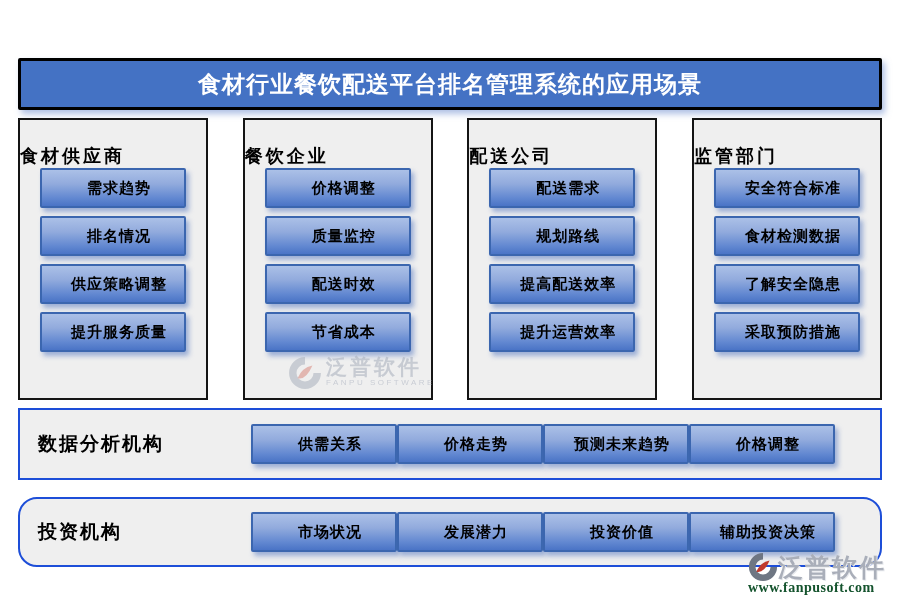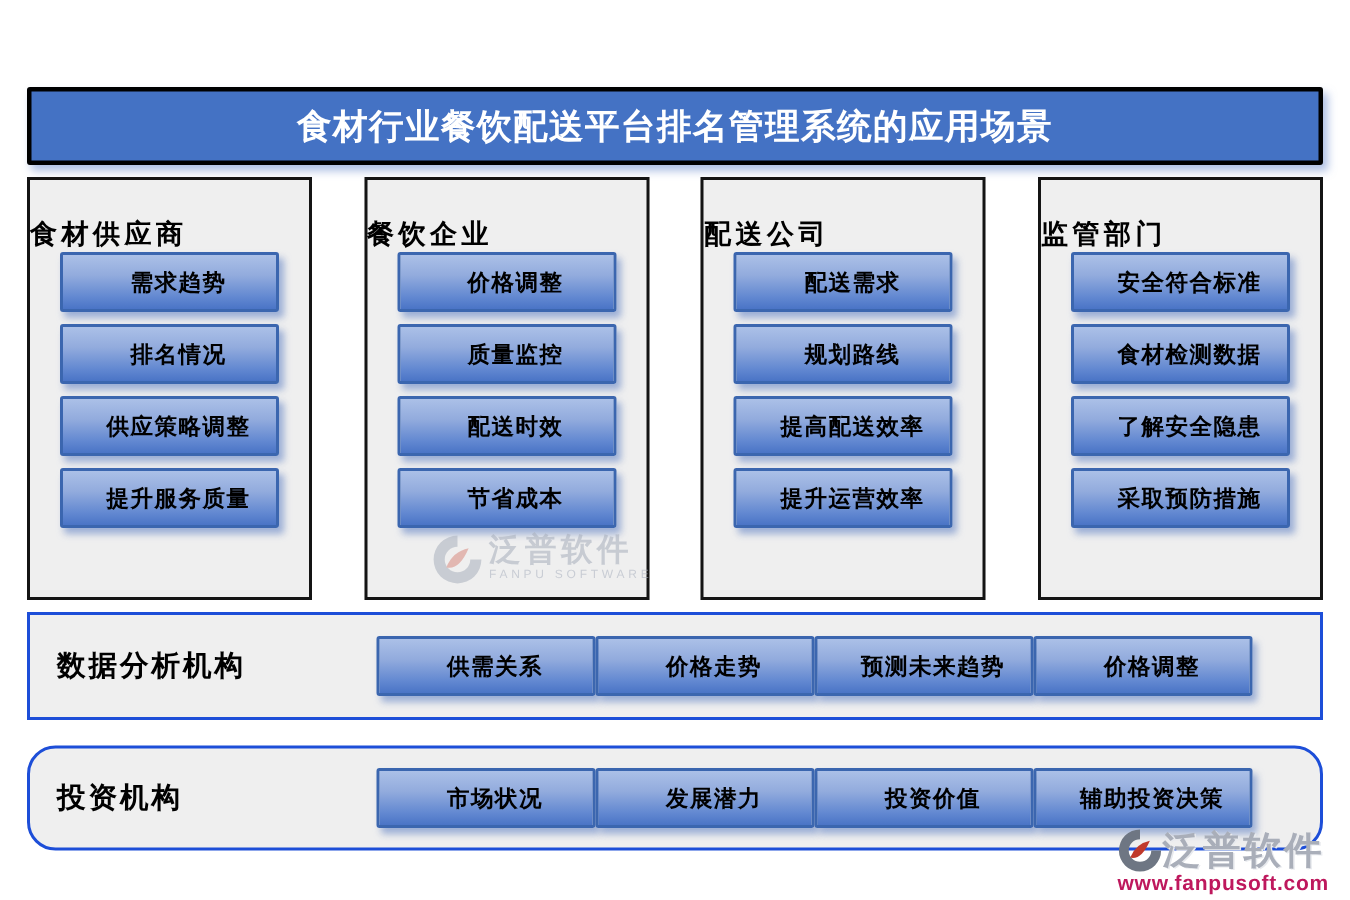--- a/index.html
+++ b/index.html
@@ -156,24 +156,24 @@
   .wm-corner .wm-brand {
     font-size: 25px;
     font-weight: bold;
     color: #a9aeb9;
     letter-spacing: 2px;
     line-height: 26px;
     white-space: nowrap;
     text-shadow: 1px 1px 0 #e8eaee;
   }
   .wm-corner .wm-url {
-    font-family: Liberation Sans, sans-serif;
+    font-family: Liberation Serif, serif;
     font-size: 14px;
     font-weight: bold;
-    color: #be185d;
+    color: #14532d;
     letter-spacing: 0.5px;
     text-align: left;
     margin-top: -2px;
     white-space: nowrap;
   }
   .logo-svg { display: block; }
 </style>
 </head>
 <body>
 

